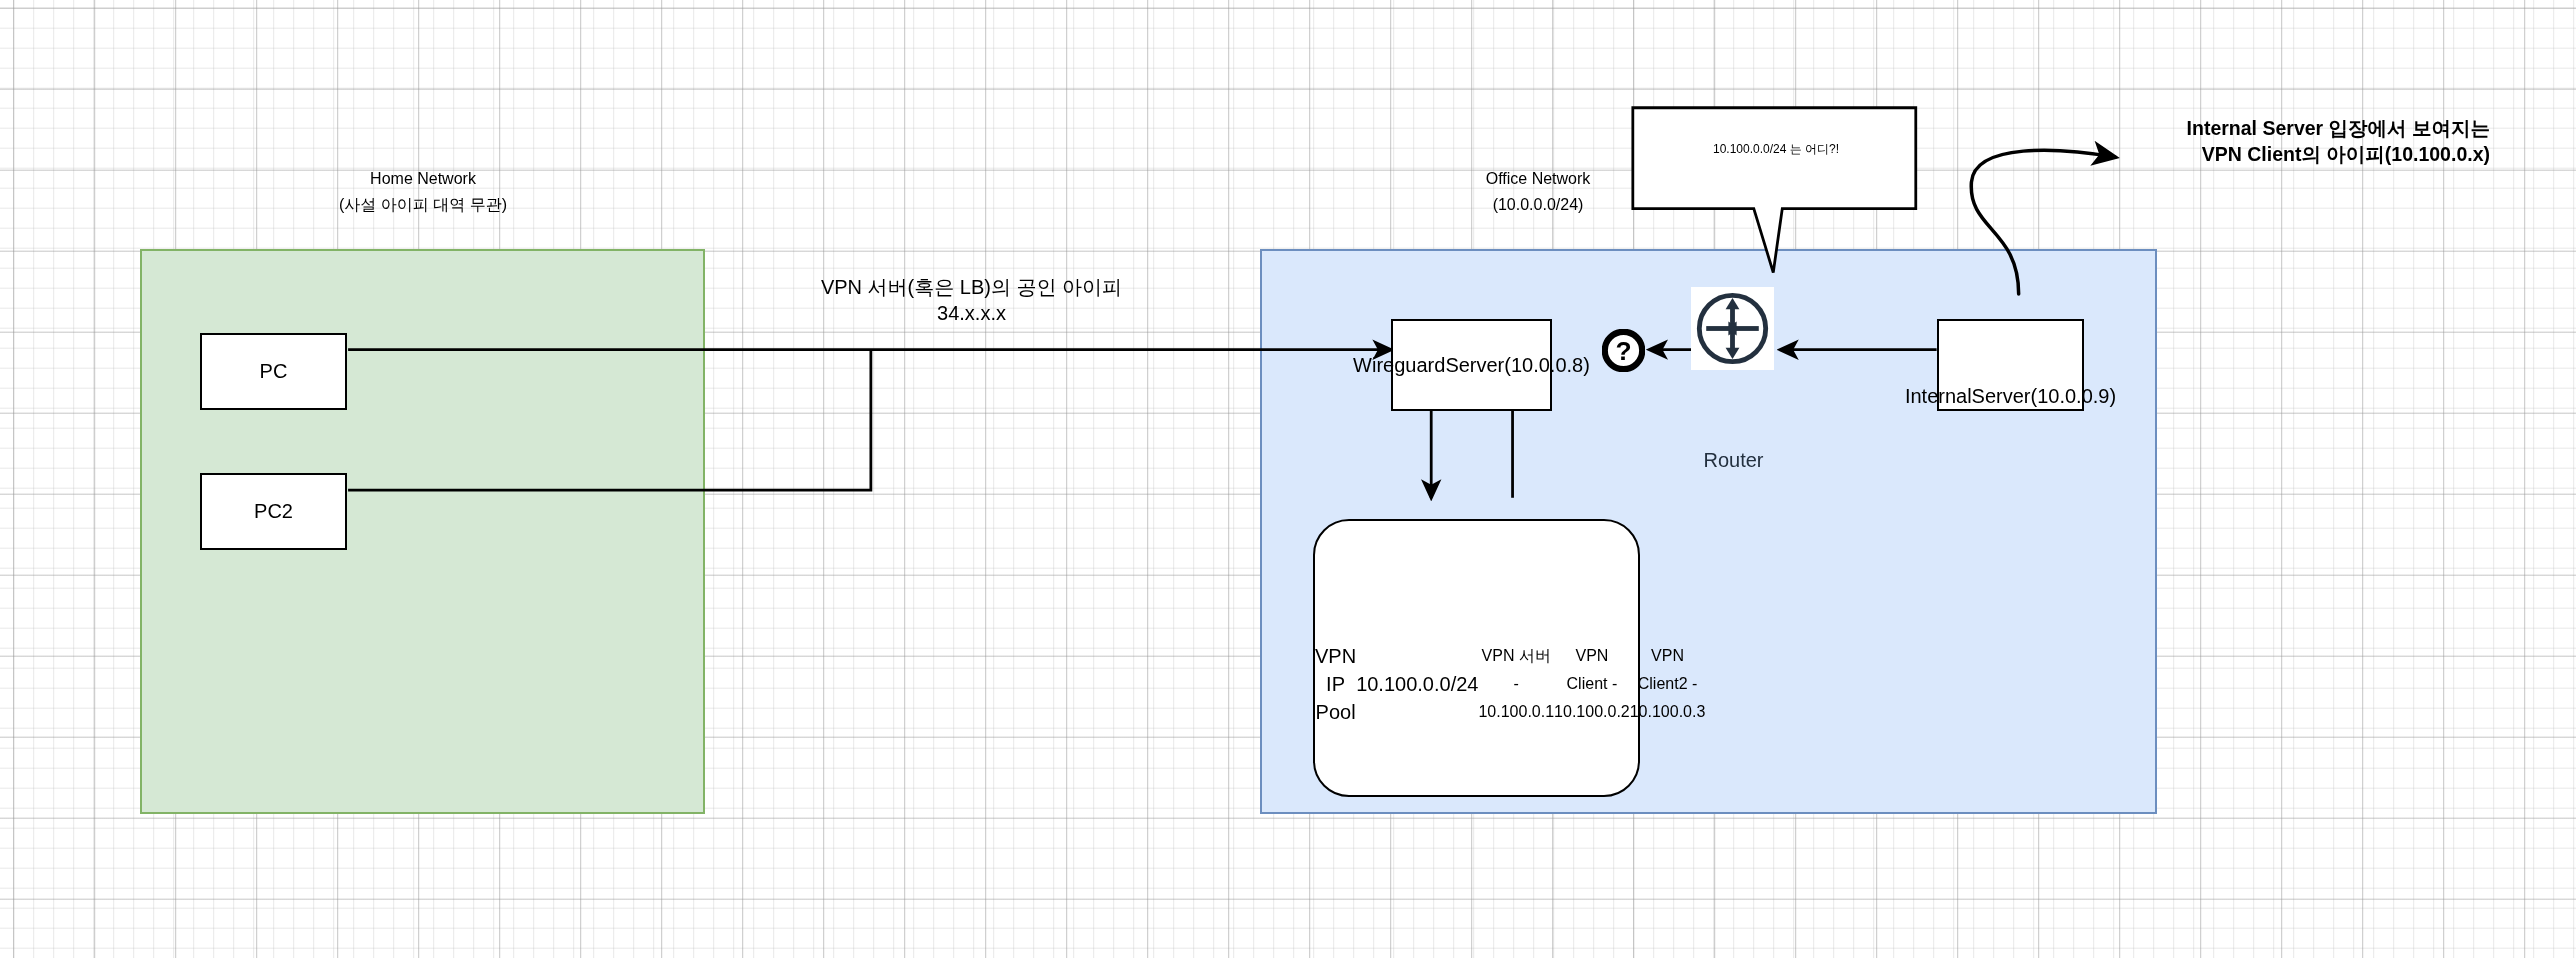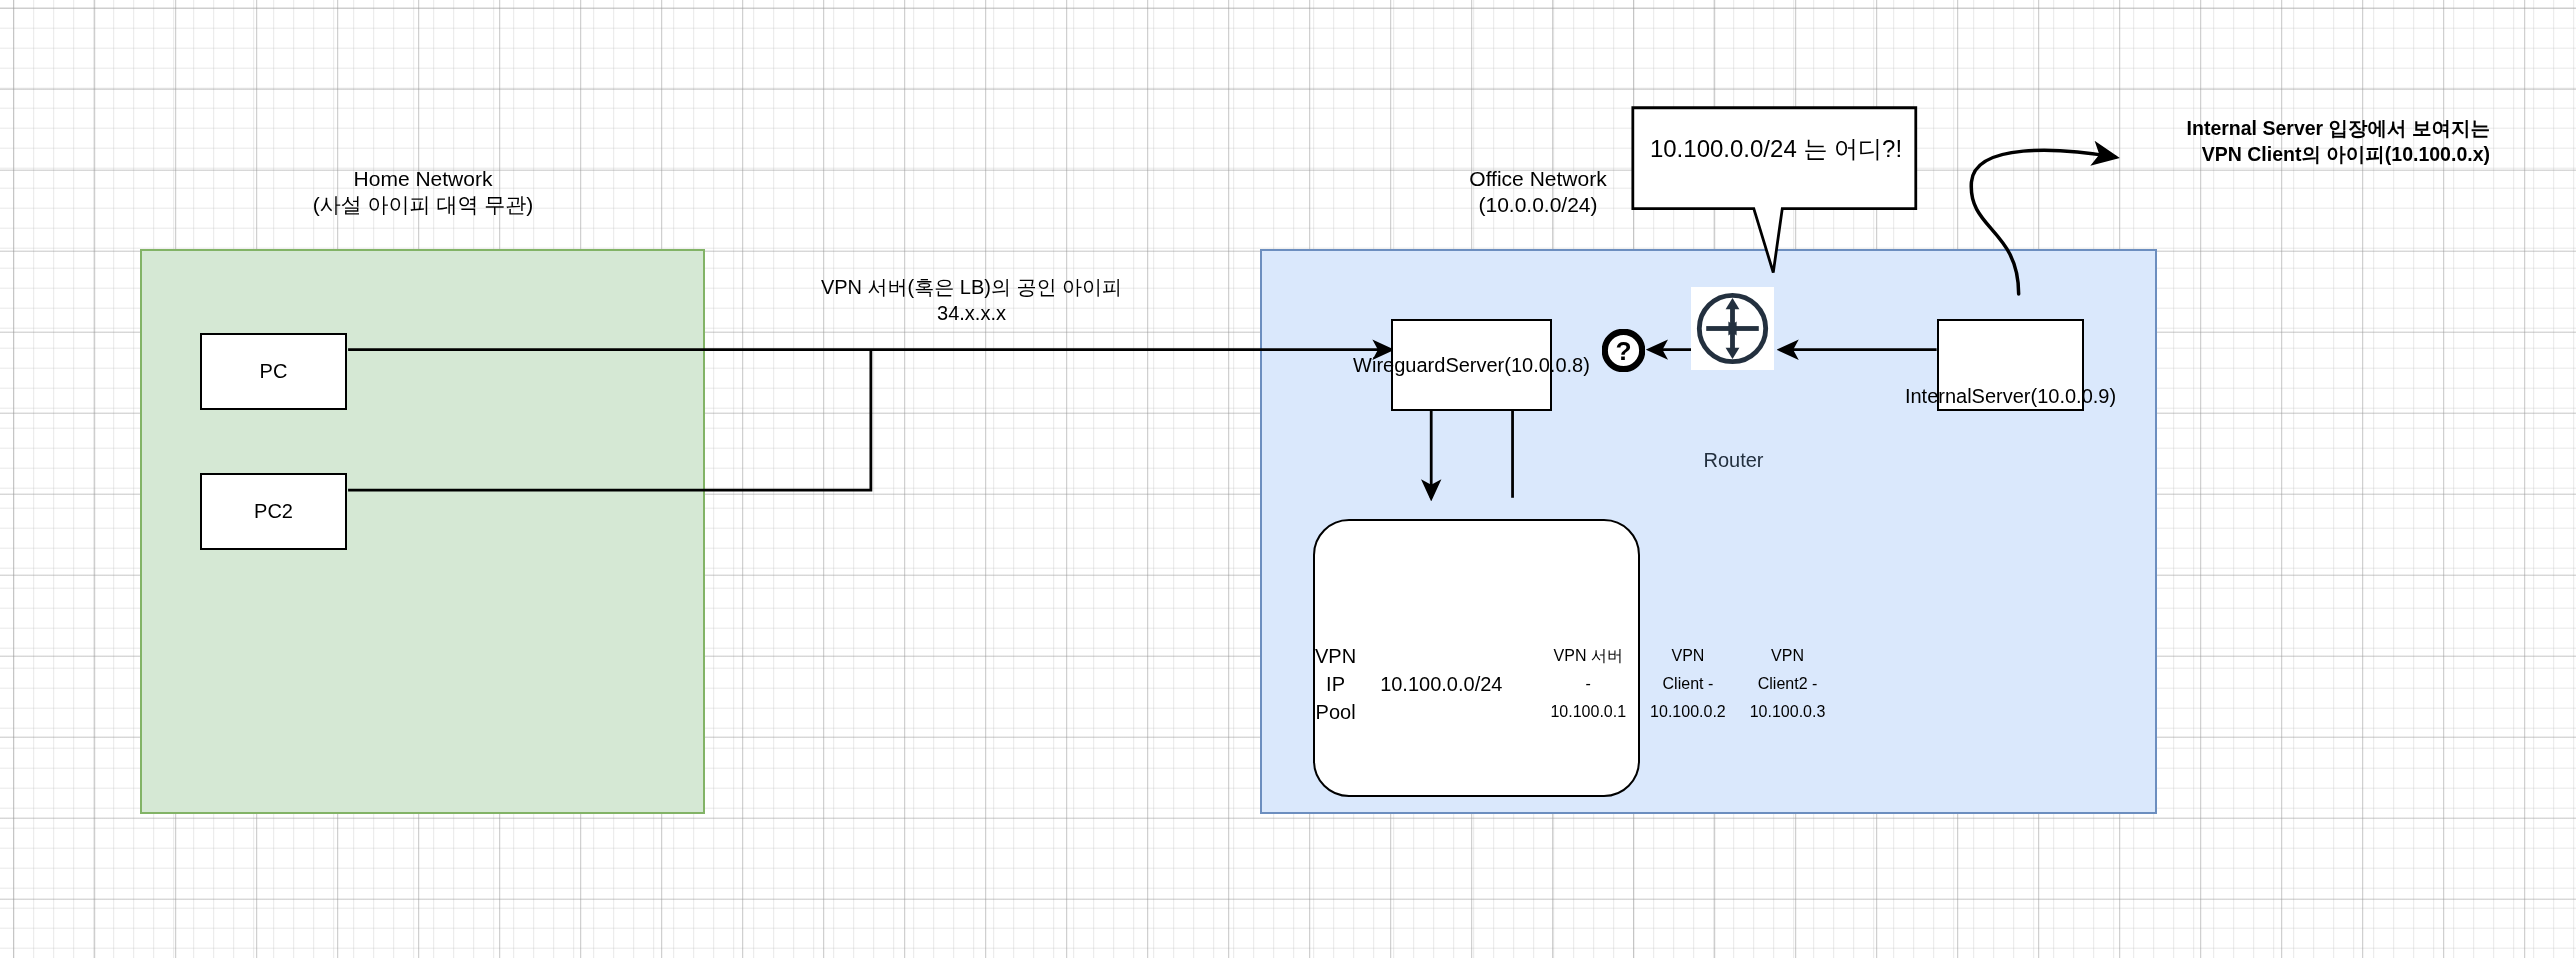--- a/index.html
+++ b/index.html
@@ -41,21 +41,21 @@
   }
   .zone-office {
     left: 1260px; top: 249px; width: 897px; height: 565px;
     background: #dae8fc;
     border: 2.8px solid #6c8ebf;
   }
 
   
   .zone-caption {
     text-align: center;
-    font-size: 21px;
+    font-size: 16px;
     line-height: 26.4px;
     color: #000000;
     white-space: nowrap;
   }
 
   
   .node {
     box-sizing: border-box;
     background: #ffffff;
     border: 2.8px solid #000000;
@@ -77,21 +77,20 @@
   }
   .node-internal {
     left: 1937px; top: 298px; width: 147px; height: 92px; align-items: flex-end;
   }
 
   .node-pool {
     left: 1313px; top: 498px; width: 327px; height: 278px;
     border-radius: 36px;
     justify-content: flex-start;
     padding-top: 51px;
-    gap: 24px;
   }
   .pool-title { font-size: 20px; line-height: 28px; }
   .pool-gap { height: 25px; }
   .pool-list { font-size: 16px; line-height: 28px; }
 
   
   .edge-label {
     text-align: center;
     font-size: 20px;
     line-height: 26.4px;
@@ -114,21 +113,21 @@
     white-space: nowrap;
   }
 
   
   .callout-text {
     position: absolute;
     left: 1633px;
     top: 136px;
     width: 286px;
     text-align: center;
-    font-size: 24px;
+    font-size: 12px;
     line-height: 26.4px;
     color: #000000;
     white-space: nowrap;
   }
 
   
   .router-icon-box {
     left: 1691px; top: 287px; width: 83px; height: 83px;
     background: #ffffff;
   }

